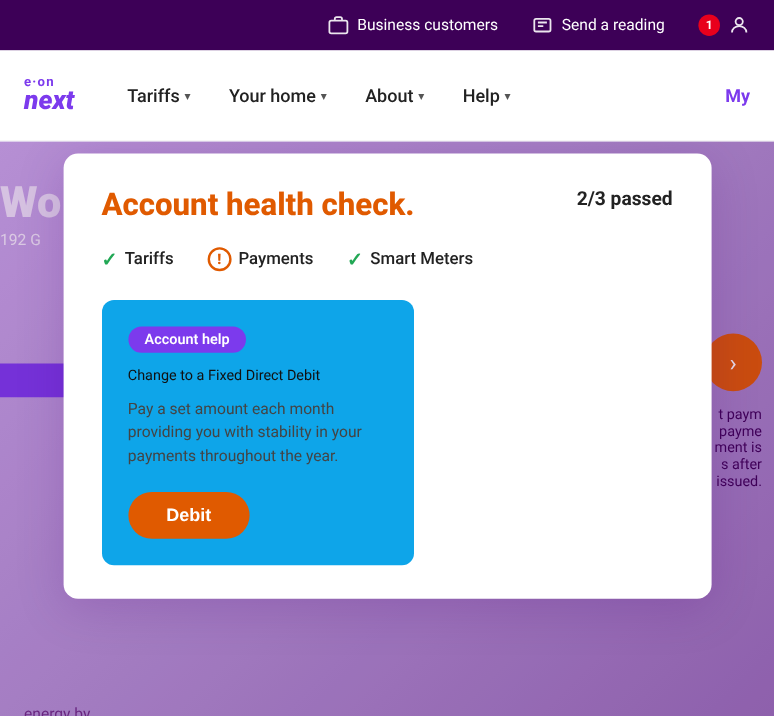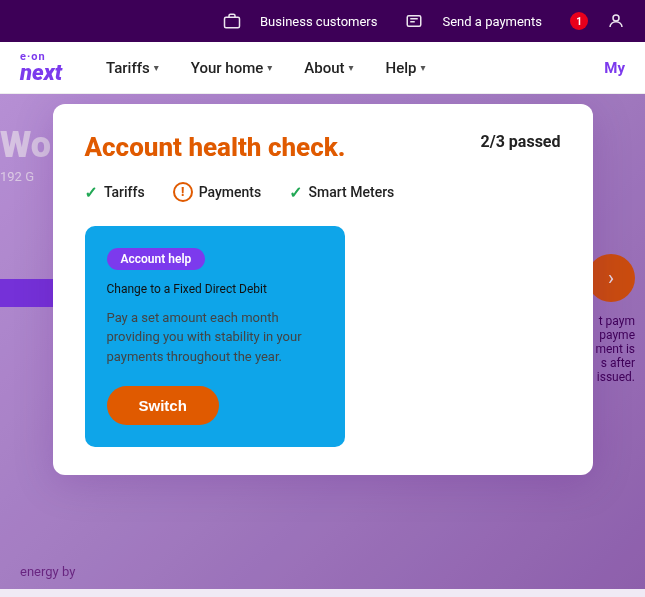--- a/index.html
+++ b/index.html
@@ -18,21 +18,21 @@
       height: 42px;
       display: flex;
       align-items: center;
       justify-content: flex-end;
       padding: 0 20px;
       gap: 28px;
     }
     .top-bar-item {
       display: flex;
       align-items: center;
-      gap: 19px;
+      gap: 7px;
       color: #fff;
       font-size: 13px;
       cursor: pointer;
     }
     .top-bar-icon {
       width: 18px;
       height: 18px;
       opacity: 0.9;
     }
     .notification-badge {
@@ -44,21 +44,21 @@
       font-size: 10px;
       display: flex;
       align-items: center;
       justify-content: center;
       font-weight: bold;
     }
 
     
     .main-nav {
       background: #fff;
-      height: 52px;
+      height: 76px;
       display: flex;
       align-items: center;
       padding: 0 20px;
       gap: 0;
       border-bottom: 1px solid #eee;
     }
     .logo {
       margin-right: 30px;
     }
     .logo-eon {
@@ -298,21 +298,21 @@
       <rect x="2" y="7" width="20" height="14" rx="2"></rect>
       <path d="M16 7V5a2 2 0 0 0-2-2h-4a2 2 0 0 0-2 2v2"></path>
     </svg>
     <span>Business customers</span>
   </div>
   <div class="top-bar-item">
     <svg class="top-bar-icon" viewBox="0 0 24 24" fill="none" stroke="#fff" stroke-width="2">
       <rect x="3" y="5" width="18" height="14" rx="2"></rect>
       <path d="M7 9h10M7 13h6"></path>
     </svg>
-    <span>Send a payments</span>
+    <span>Send a reading</span>
   </div>
   <div class="top-bar-item">
     <div class="notification-badge">
       <span>1</span>
     </div>
     <svg class="top-bar-icon" viewBox="0 0 24 24" fill="none" stroke="#fff" stroke-width="2">
       <circle cx="12" cy="8" r="4"></circle>
       <path d="M4 20c0-4 3.6-7 8-7s8 3 8 7"></path>
     </svg>
   </div>
@@ -386,17 +386,17 @@
         <div class="check-item">
           <span class="check-icon-green">✓</span>
           <span>Smart Meters</span>
         </div>
       </div>
 
       <div class="card-area">
         <div class="card-badge">Account help</div>
         <div class="card-title">Change to a Fixed Direct Debit</div>
         <div class="card-description">Pay a set amount each month providing you with stability in your payments throughout the year.</div>
-        <button class="switch-button">Switch</button>
+        <button class="switch-button">Debit</button>
       </div>
     </div>
   </div>
 </div>
 
 </body></html>

